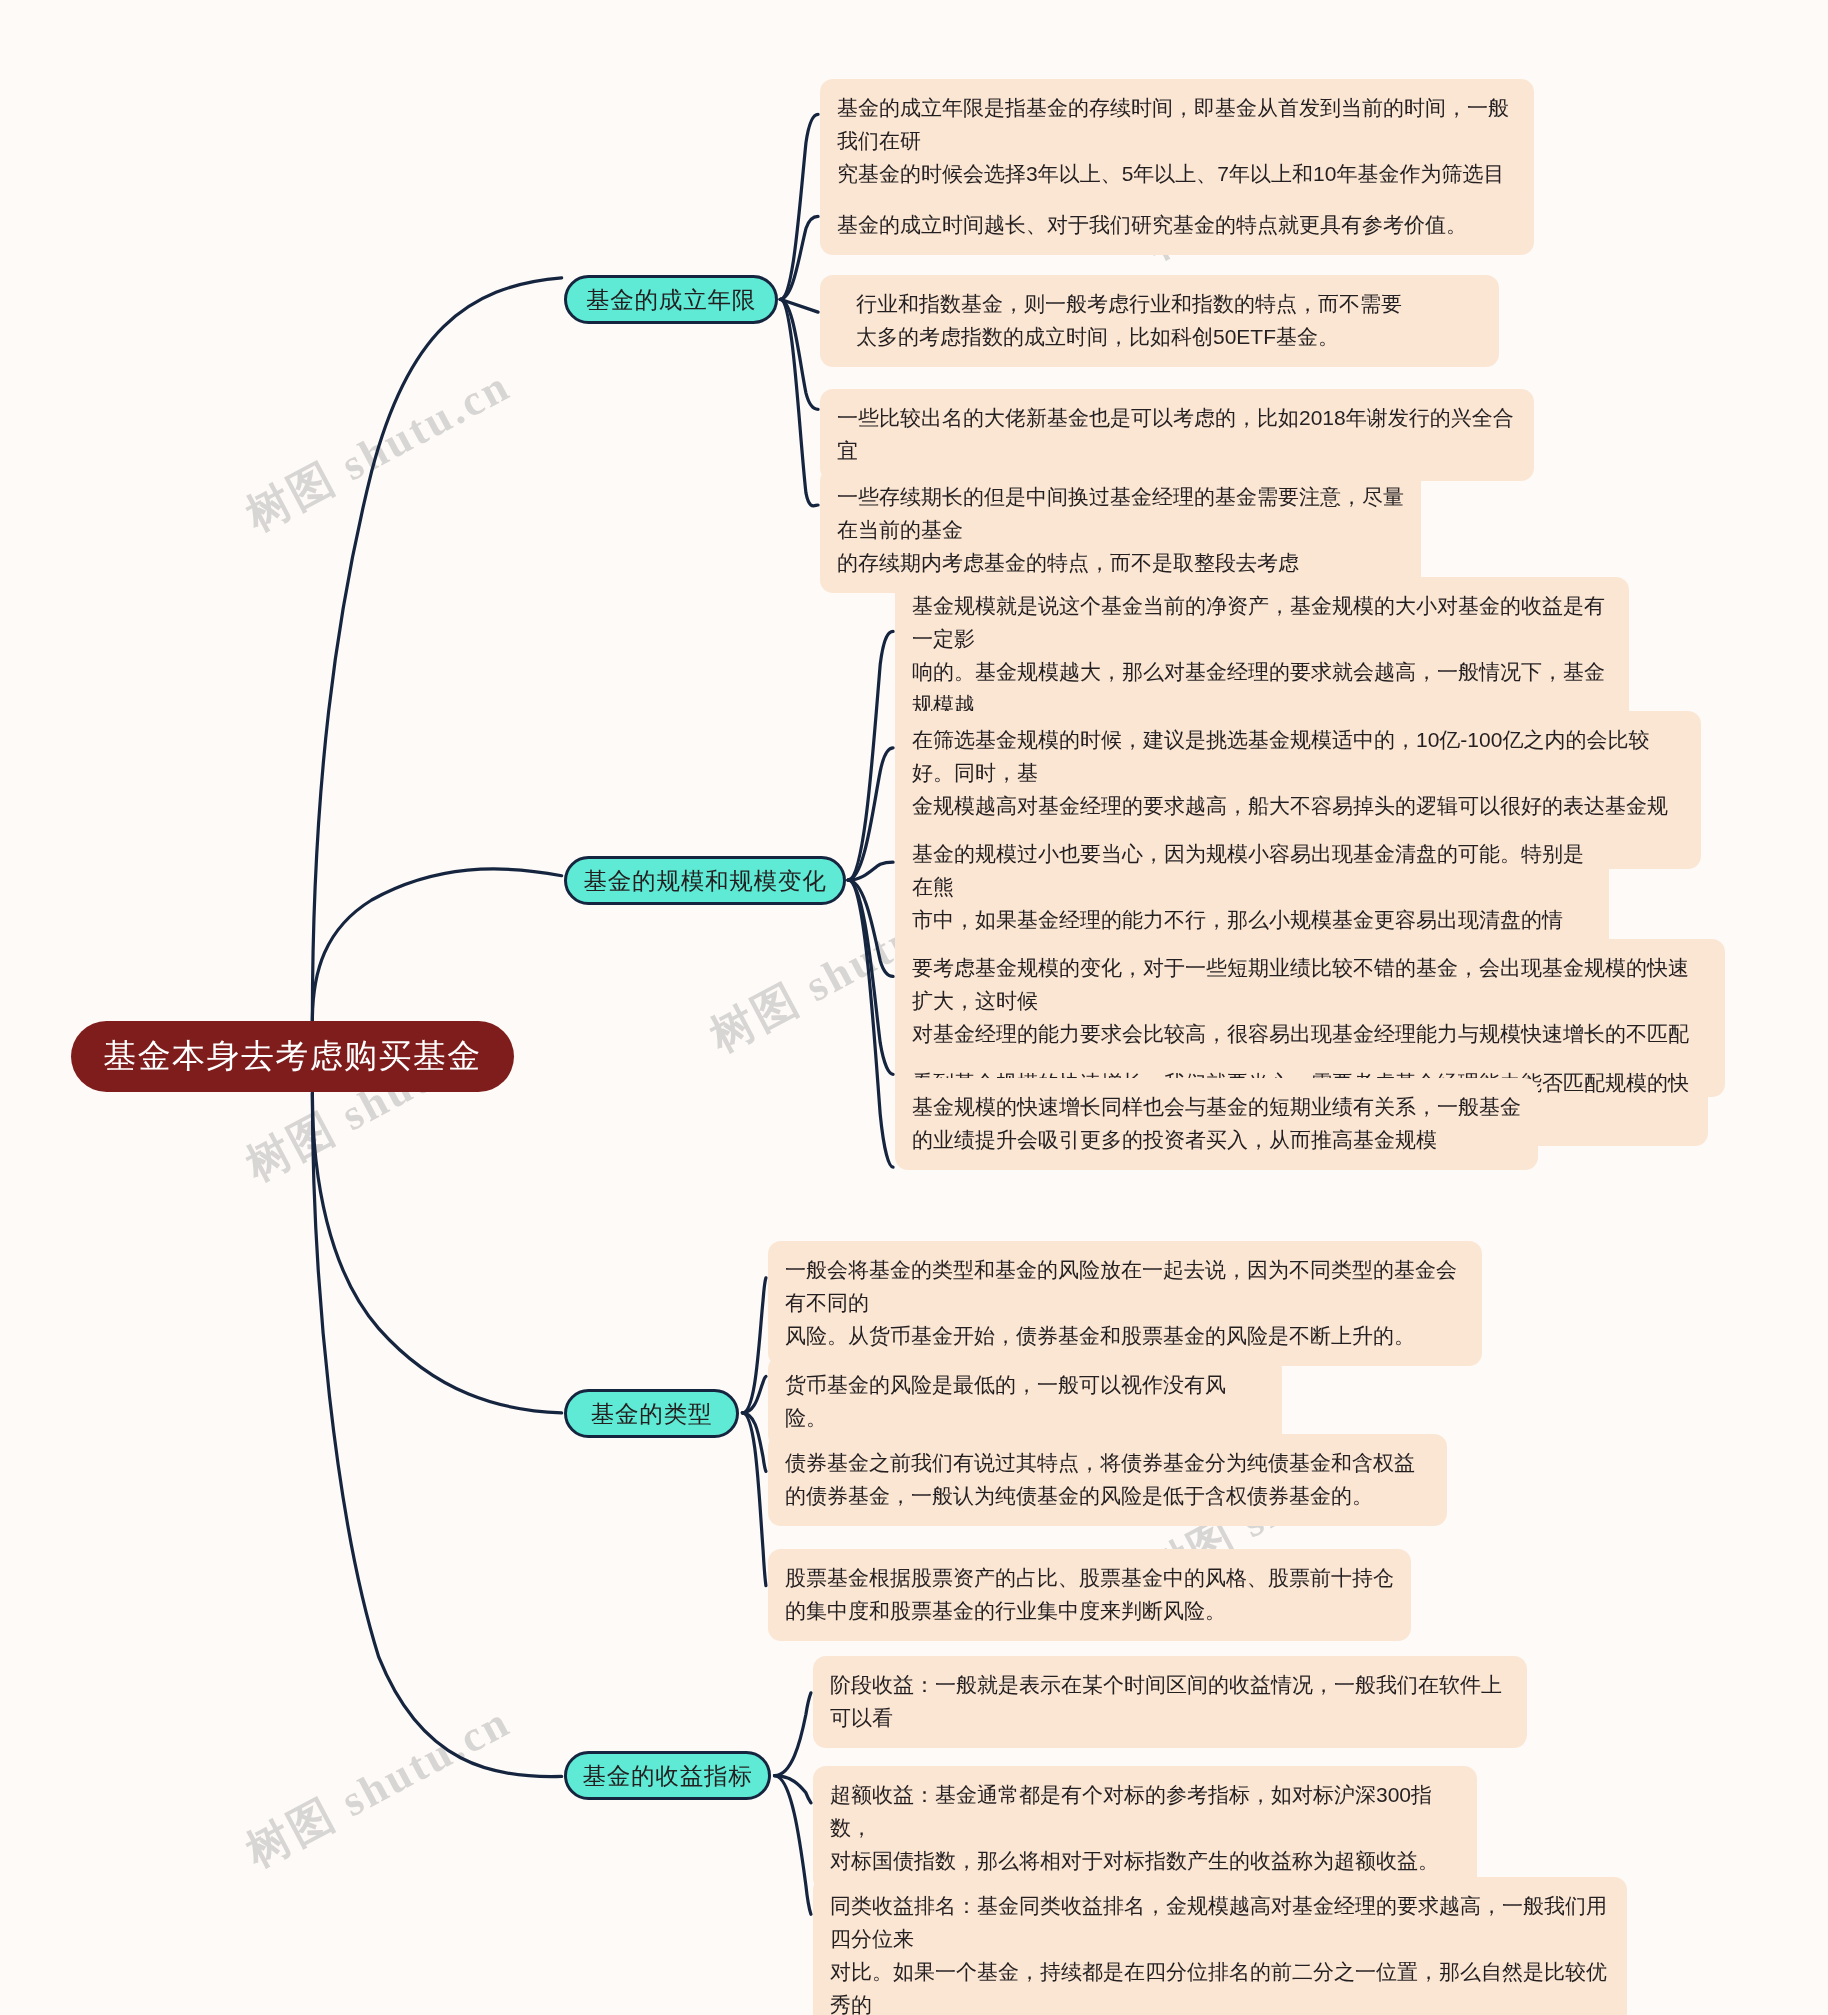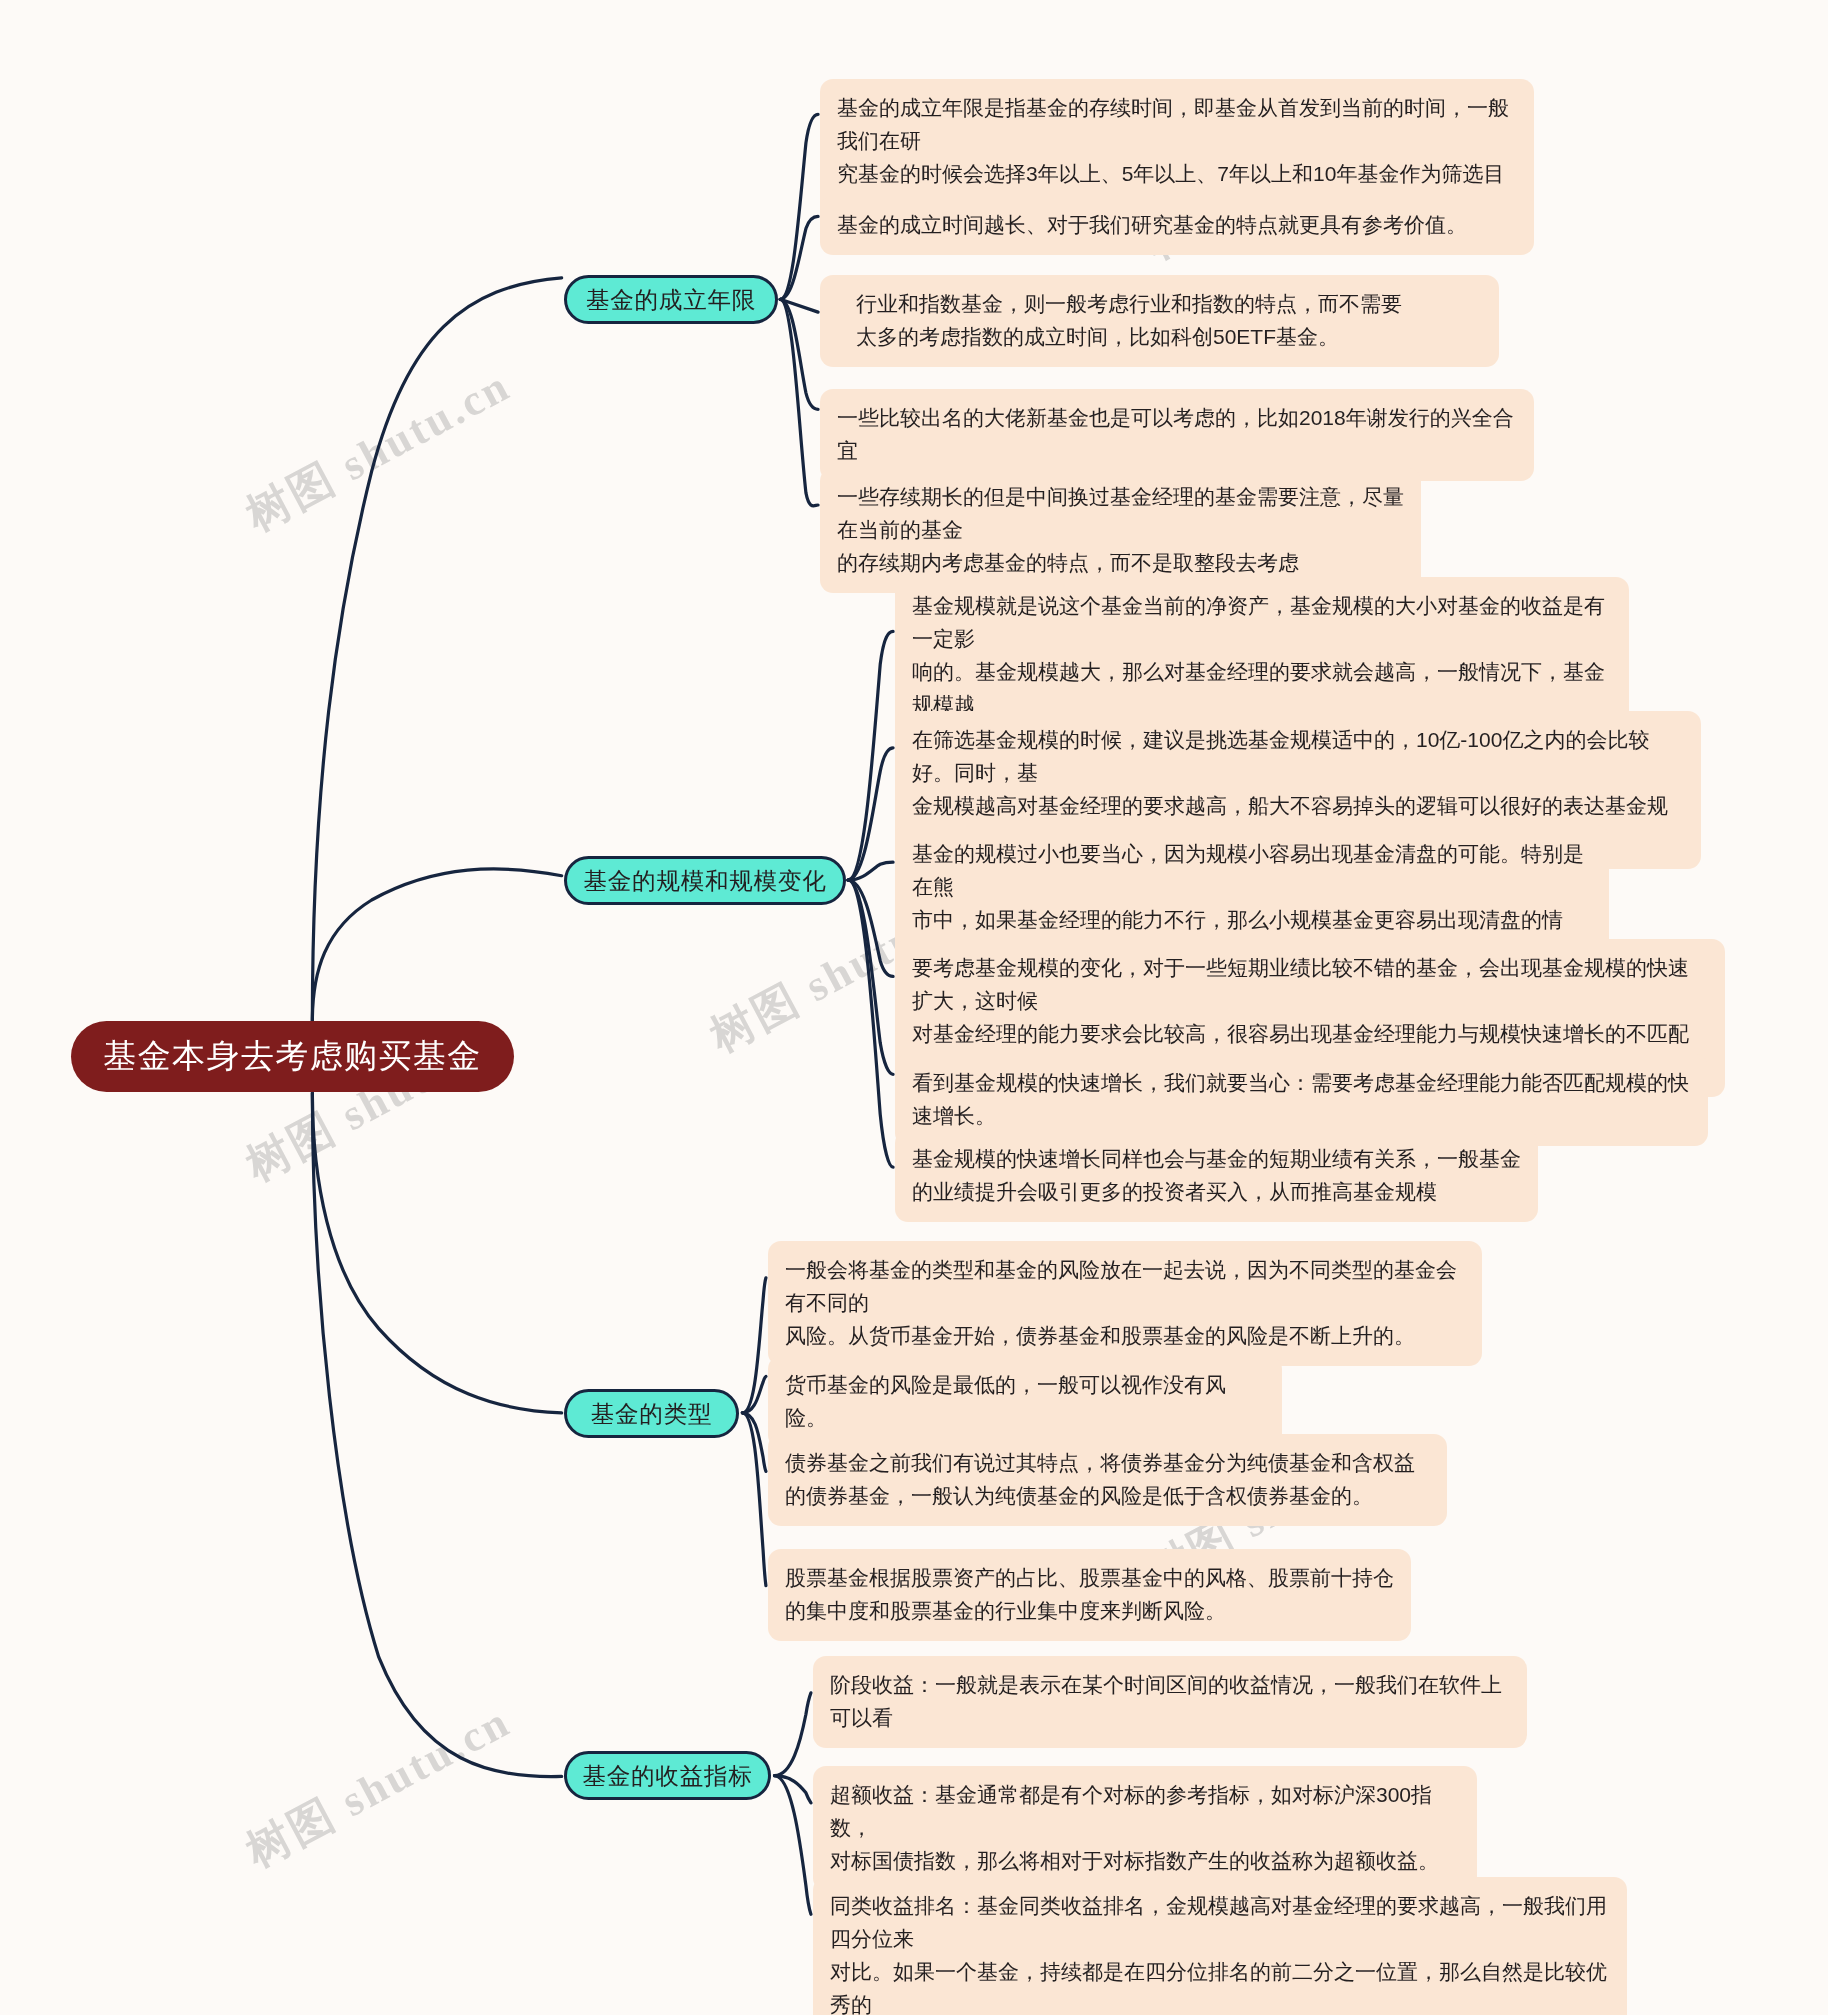--- a/index.html
+++ b/index.html
@@ -147,21 +147,21 @@
         <span>基金的规模过小也要当心，因为规模小容易出现基金清盘的可能。特别是在熊</span>
         <span>市中，如果基金经理的能力不行，那么小规模基金更容易出现清盘的情况。</span>
       </div>
       <div class="node leaf" style="left: 895px; top: 939px; width: 830px; min-height: 75px;">
         <span>要考虑基金规模的变化，对于一些短期业绩比较不错的基金，会出现基金规模的快速扩大，这时候</span>
         <span>对基金经理的能力要求会比较高，很容易出现基金经理能力与规模快速增长的不匹配的情况。</span>
       </div>
       <div class="node leaf" style="left: 895px; top: 1054px; width: 813px; min-height: 41px;">
         <span>看到基金规模的快速增长，我们就要当心：需要考虑基金经理能力能否匹配规模的快速增长。</span>
       </div>
-      <div class="node leaf" style="left: 895px; top: 1130px; width: 643px; min-height: 75px;">
+      <div class="node leaf" style="left: 895px; top: 1078px; width: 643px; min-height: 75px;">
         <span>基金规模的快速增长同样也会与基金的短期业绩有关系，一般基金</span>
         <span>的业绩提升会吸引更多的投资者买入，从而推高基金规模</span>
       </div>
       <div class="node branch" style="left: 564px; top: 1389px; width: 175px; height: 49px;">基金的类型</div>
       <div class="node leaf" style="left: 768px; top: 1241px; width: 714px; min-height: 75px;">
         <span>一般会将基金的类型和基金的风险放在一起去说，因为不同类型的基金会有不同的</span>
         <span>风险。从货币基金开始，债券基金和股票基金的风险是不断上升的。</span>
       </div>
       <div class="node leaf" style="left: 768px; top: 1356px; width: 514px; min-height: 41px;">
         <span>货币基金的风险是最低的，一般可以视作没有风险。</span>

